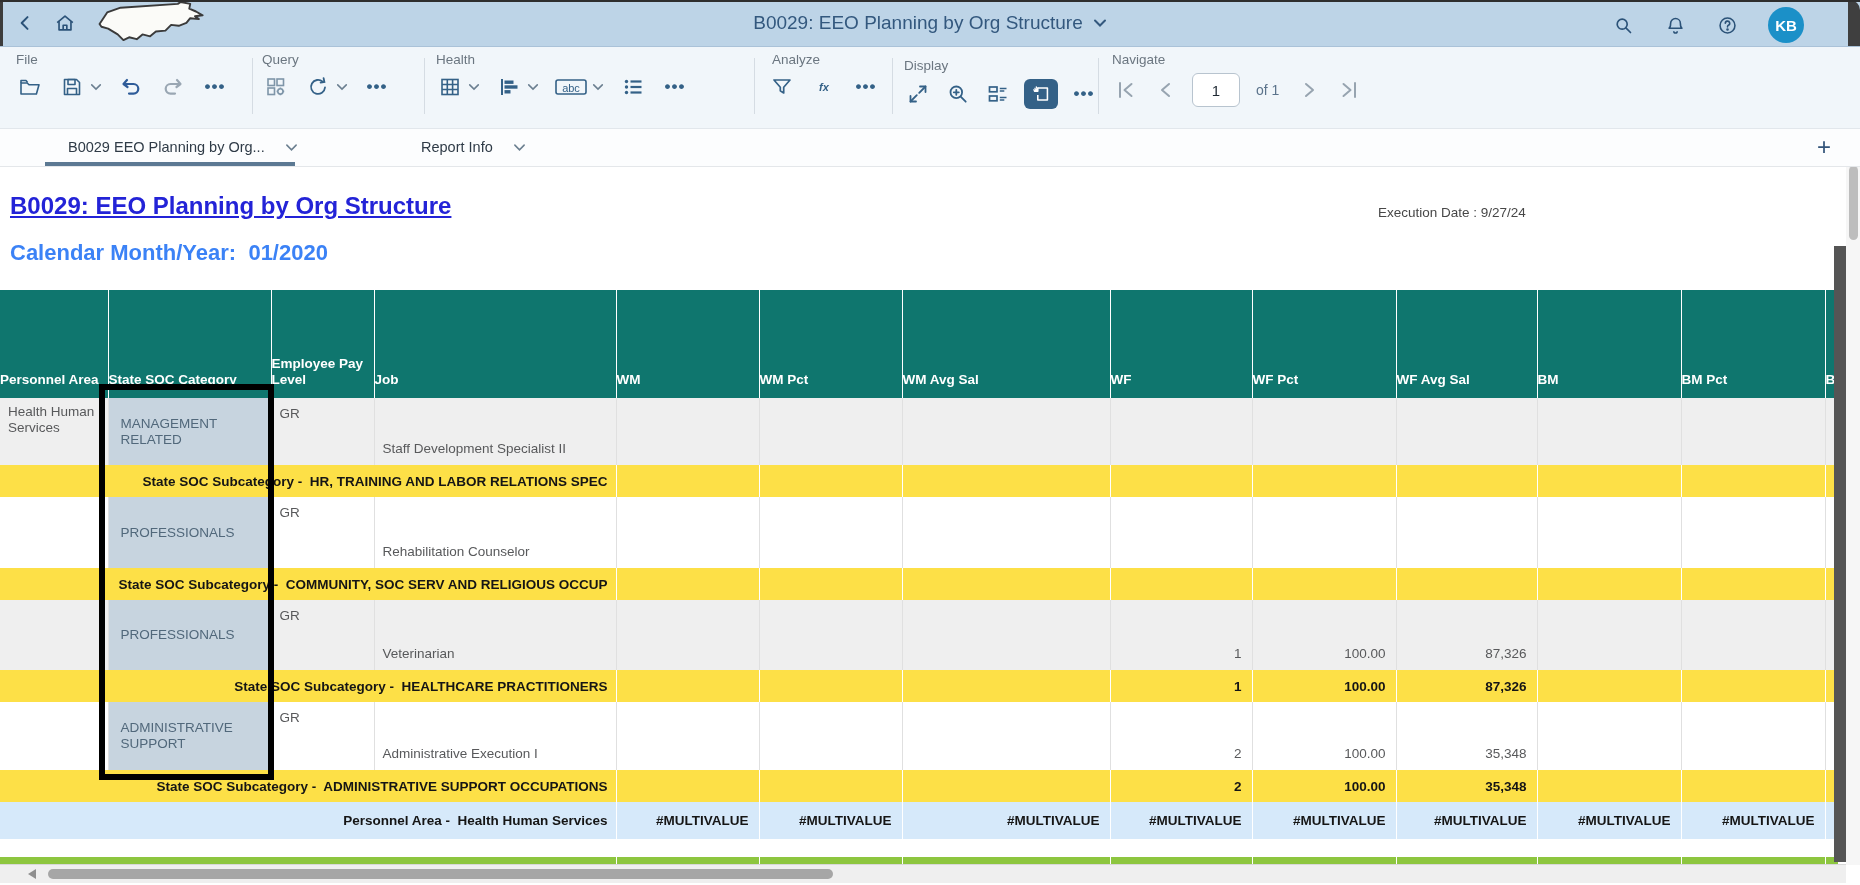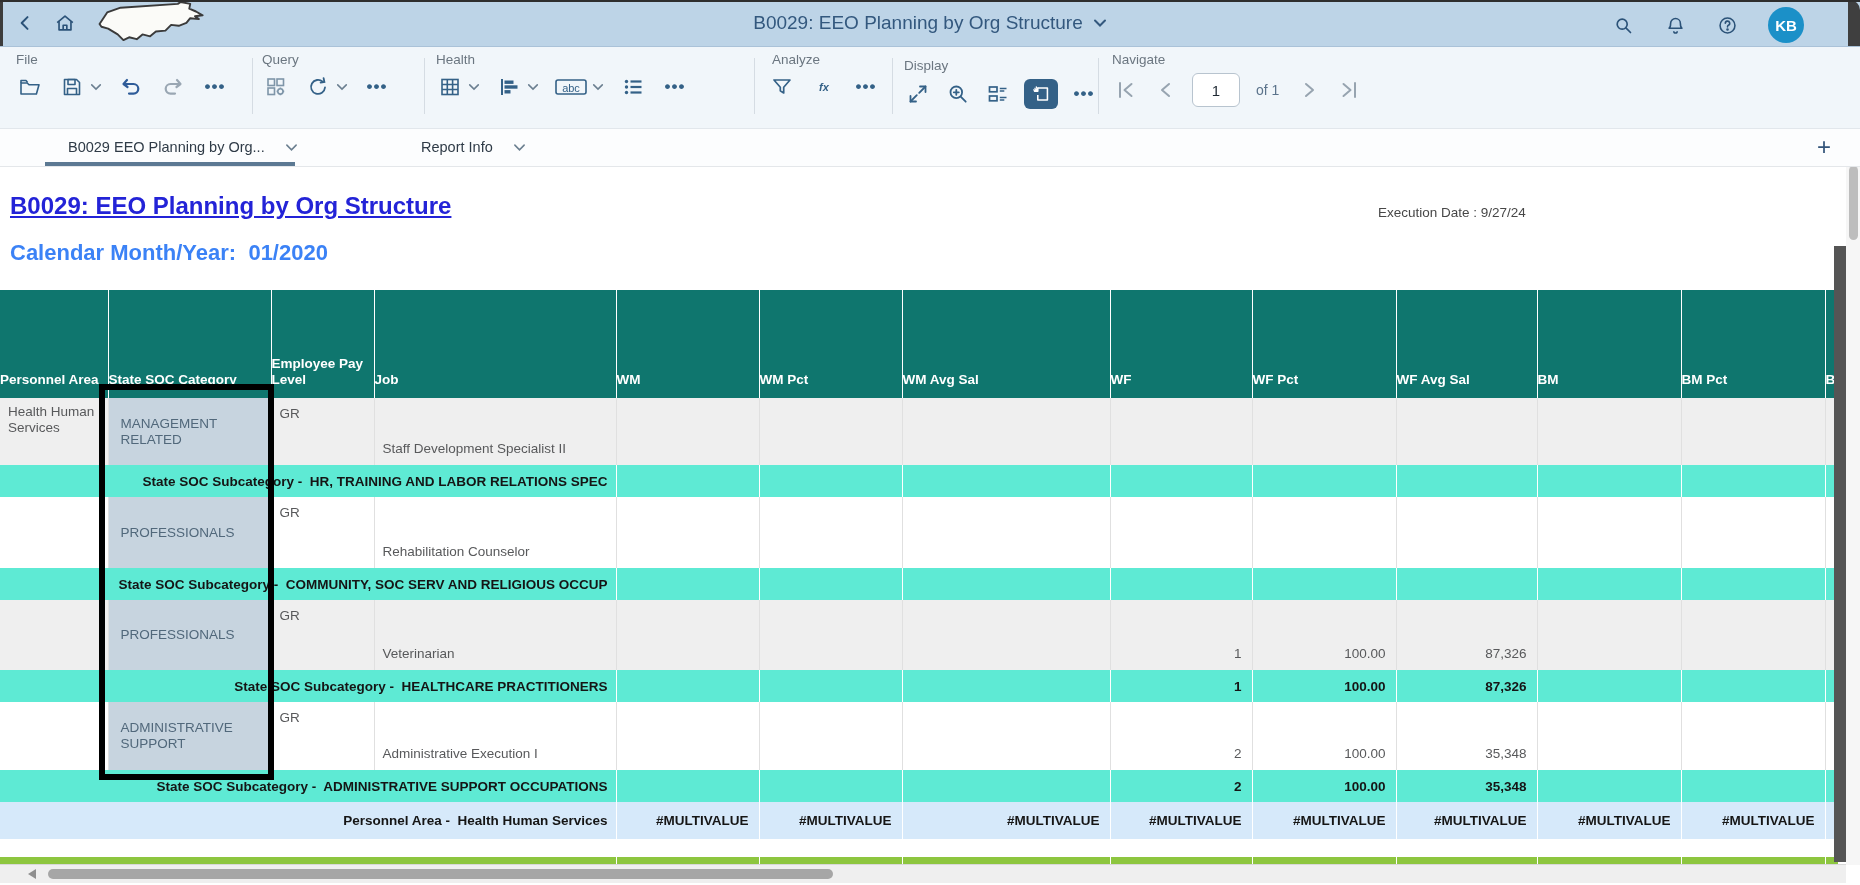--- a/index.html
+++ b/index.html
@@ -67,21 +67,21 @@
   thead th{height:98px;background:#0f766e;color:#fff;font-weight:bold;text-align:left;vertical-align:bottom;
            padding:0 6px 10px 0;border-right:1px solid rgba(255,255,255,.28);line-height:16px;}
   tr.data.gray td{background:#efefef;}
   tr.data.white td{background:#ffffff;}
   tr.data td{color:#58595b;border-right:1px solid #e0e0e0;padding:4px 8px;line-height:16px;}
   tr.data td.c-area{vertical-align:top;padding-top:6px;}
   tr.data td.c-soc{background:#c7d4df !important;color:#51687b;vertical-align:middle;padding-left:12px;}
   tr.data td.c-pay{vertical-align:top;padding-top:8px;}
   tr.data td.c-job{vertical-align:bottom;padding-bottom:8px;}
   tr.data td.num{vertical-align:bottom;text-align:right;padding:0 10px 8px 0;}
-  tr.subtotal td{background:#5eead4;font-weight:bold;color:#151515;border-left:1px solid #fff;}
+  tr.subtotal td{background:#fde047;font-weight:bold;color:#151515;border-left:1px solid #fff;}
   tr.subtotal td.lbl{text-align:right;padding-right:8px;white-space:pre;border-left:none;}
   tr.subtotal td.num{text-align:right;padding-right:10px;}
   tr.area_total td{background:#d6e9fa;font-weight:bold;color:#151515;border-left:1px solid #fff;}
   tr.area_total td.lbl{text-align:right;padding-right:8px;white-space:pre;border-left:none;}
   tr.area_total td.num{text-align:right;padding-right:10px;}
   tr.spacer td{background:#fff;}
   tr.grand_total td{background:#8dc63f;font-weight:bold;color:#141414;border-left:1px solid #fff;
                     vertical-align:top;padding-top:5px;line-height:20px;}
   tr.grand_total td.lbl{text-align:right;padding-right:8px;border-left:none;}
   tr.grand_total td.num{text-align:right;padding-right:10px;}

